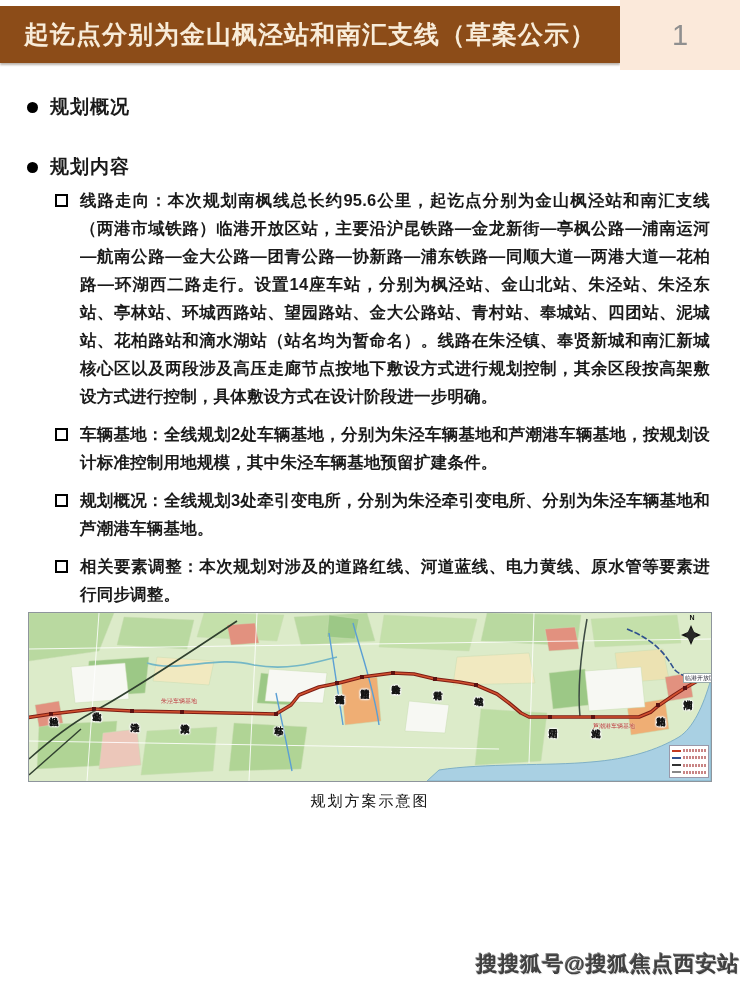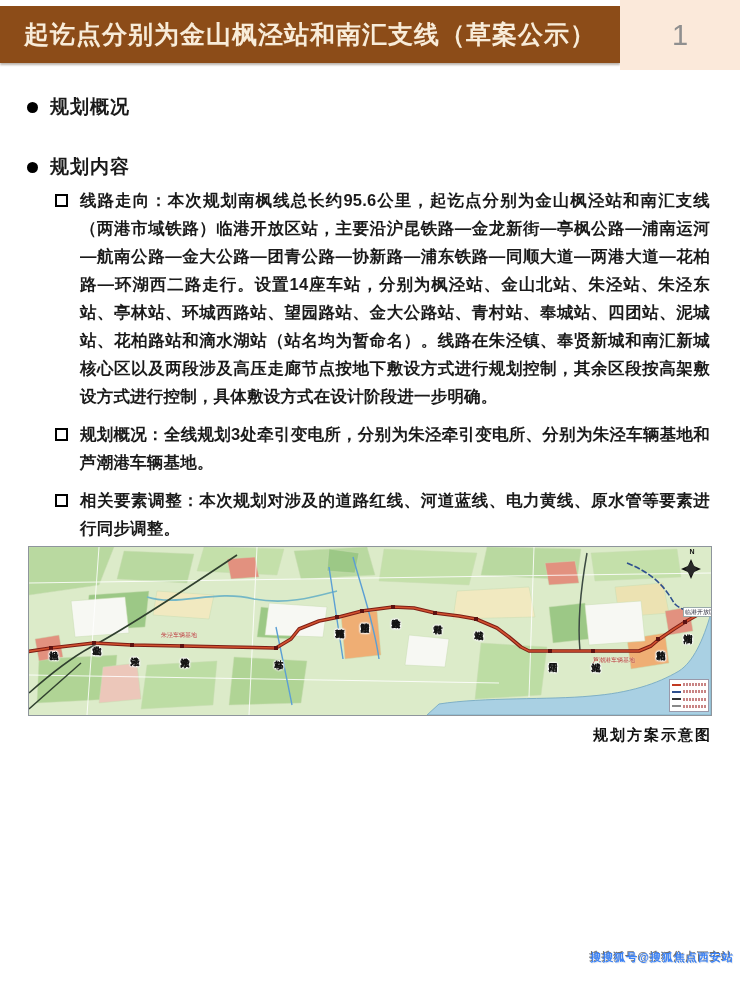--- a/index.html
+++ b/index.html
@@ -58,26 +58,26 @@
     font-size:6px;line-height:8px;padding:0 1px;white-space:nowrap;border:.5px solid #9aa;
   }
   .legend{
     position:absolute;left:640px;top:132px;width:40px;height:33px;background:#fff;
     border:1px solid #99a;box-sizing:border-box;padding:2px 2px;display:flex;flex-direction:column;justify-content:space-between;
   }
   .lg-row{display:flex;align-items:center;gap:2px;height:5px;}
   .lg-sym{width:9px;height:2px;flex:0 0 auto;}
   .lg-txt{flex:1;height:3px;background:repeating-linear-gradient(90deg,#b66 0 2px,#fff 2px 3px);opacity:.8;}
   .map-caption{
-    display:block;text-align:right;font-size:15px;font-weight:700;margin-top:10px;letter-spacing:2px;color:#111;
+    display:block;text-align:center;font-size:15px;font-weight:400;margin-top:10px;letter-spacing:2px;color:#111;
   }
   
   .watermark{
-    position:absolute;top:950px;right:6px;font-size:11px;font-weight:700;letter-spacing:1px;
-    color:#3b82f6;text-shadow:1px 1px 0 #efefef,-1px -1px 0 #6e6e6e;
+    position:absolute;top:950px;right:0;font-size:21px;font-weight:700;letter-spacing:1px;
+    color:#404040;text-shadow:1px 1px 0 #efefef,-1px -1px 0 #6e6e6e;
   }
 </style>
 </head>
 <body>
 
 <div class="page">
 
   <div class="header">
     <div class="title-bar">
       <span class="t">起讫点分别为金山枫泾站和南汇支线（草案公示）</span>
@@ -98,20 +98,24 @@
     <div class="sec-head sec2-head">
       <span class="dot"></span>
       <h2>规划内容</h2>
     </div>
 
     <div class="item it-gap2">
       <span class="sq"></span>
       <p class="item-text"><span class="lead">线路走向：</span><span>本次规划南枫线总长约95.6公里，起讫点分别为金山枫泾站和南汇支线（两港市域铁路）临港开放区站，主要沿沪昆铁路—金龙新街—亭枫公路—浦南运河—航南公路—金大公路—团青公路—协新路—浦东铁路—同顺大道—两港大道—花柏路—环湖西二路走行。设置14座车站，分别为枫泾站、金山北站、朱泾站、朱泾东站、亭林站、环城西路站、望园路站、金大公路站、青村站、奉城站、四团站、泥城站、花柏路站和滴水湖站（站名均为暂命名）。线路在朱泾镇、奉贤新城和南汇新城核心区以及两段涉及高压走廊节点按地下敷设方式进行规划控制，其余区段按高架敷设方式进行控制，具体敷设方式在设计阶段进一步明确。</span></p>
     </div>
 
+    <div class="item it-gap3">
+      <span class="sq"></span>
+      <p class="item-text"><span class="lead">车辆基地：</span><span>全线规划2处车辆基地，分别为朱泾车辆基地和芦潮港车辆基地，按规划设计标准控制用地规模，其中朱泾车辆基地预留扩建条件。</span></p>
+    </div>
 
     <div class="item it-gap3">
       <span class="sq"></span>
       <p class="item-text"><span class="lead">规划概况：</span><span>全线规划3处牵引变电所，分别为朱泾牵引变电所、分别为朱泾车辆基地和芦潮港车辆基地。</span></p>
     </div>
 
     <div class="item it-gap3">
       <span class="sq"></span>
       <p class="item-text"><span class="lead">相关要素调整：</span><span>本次规划对涉及的道路红线、河道蓝线、电力黄线、原水管等要素进行同步调整。</span></p>
     </div>

